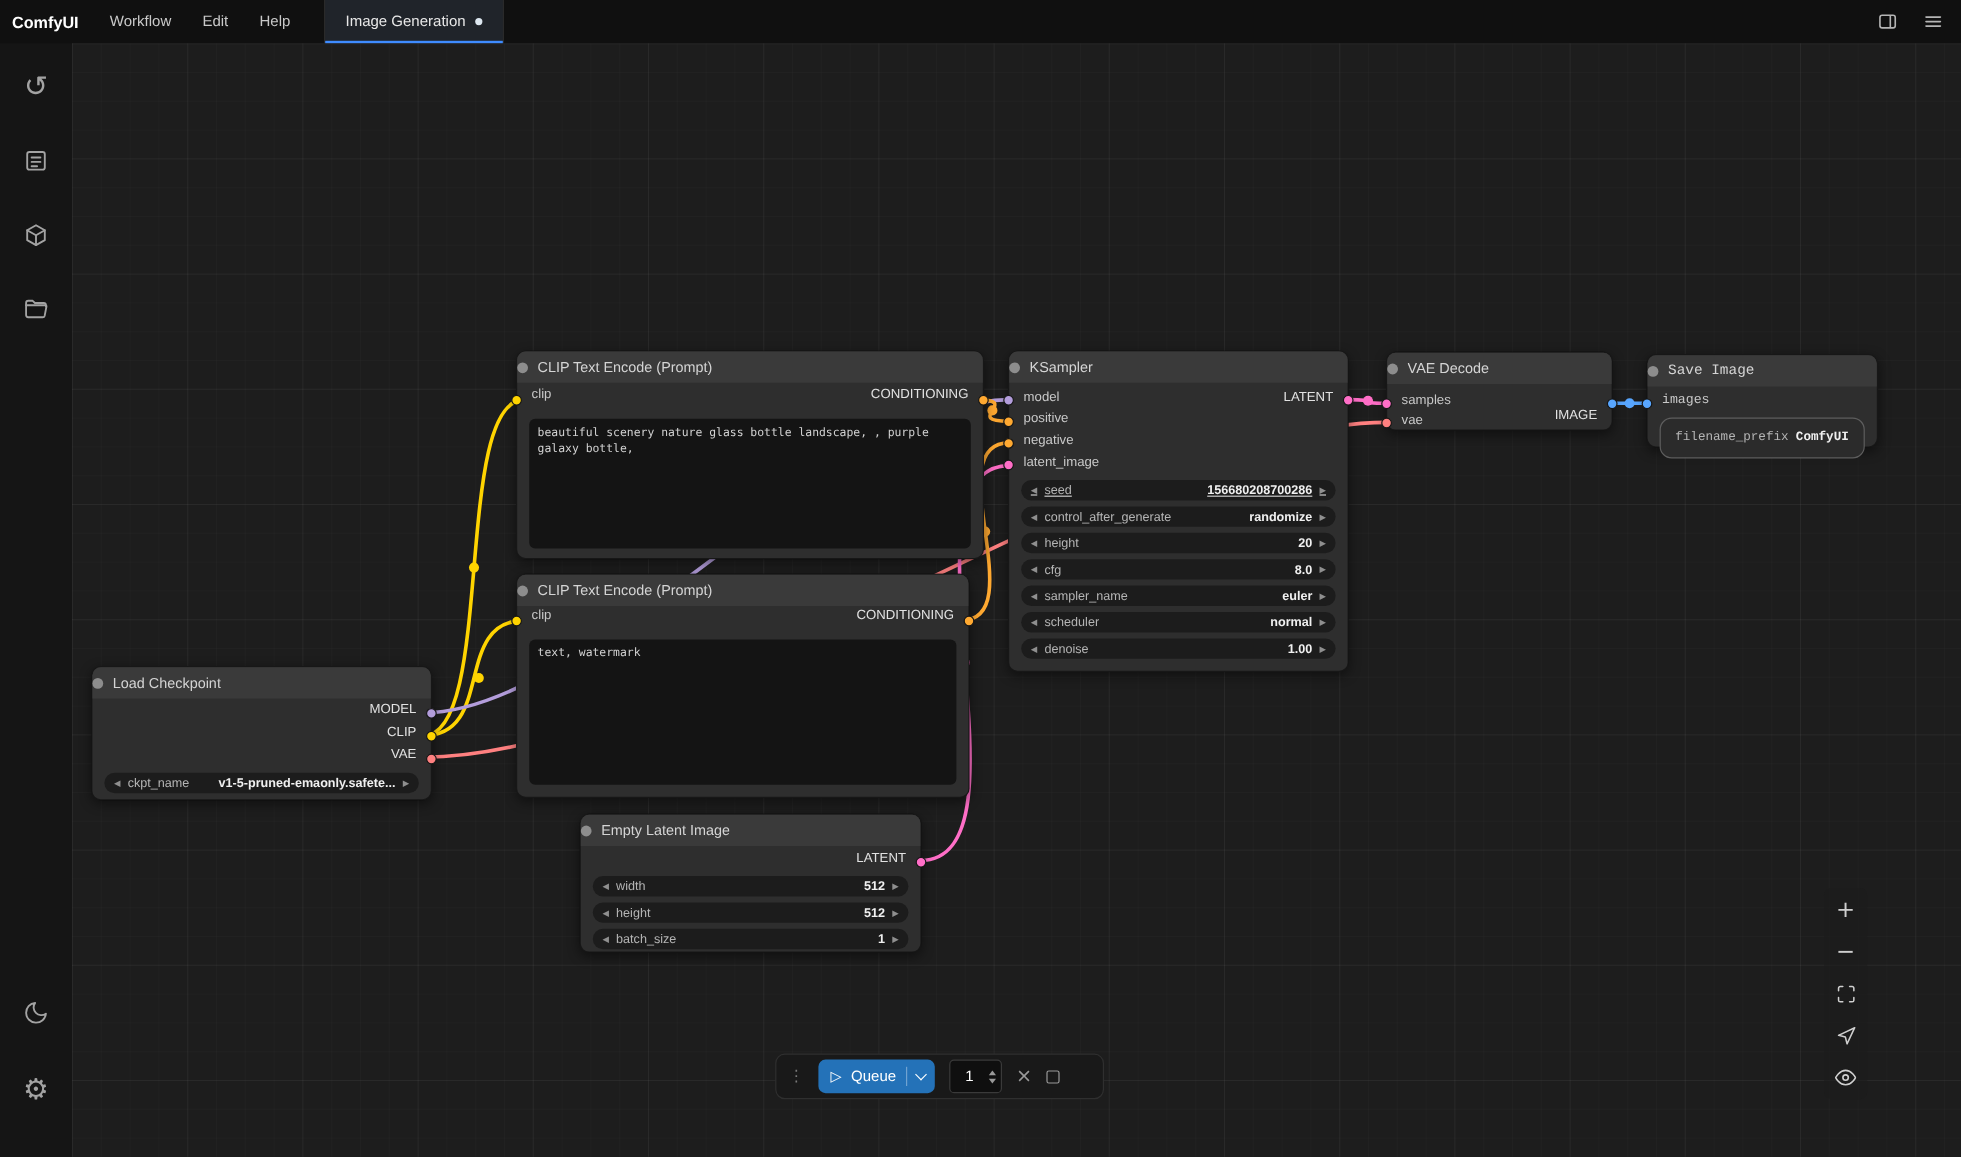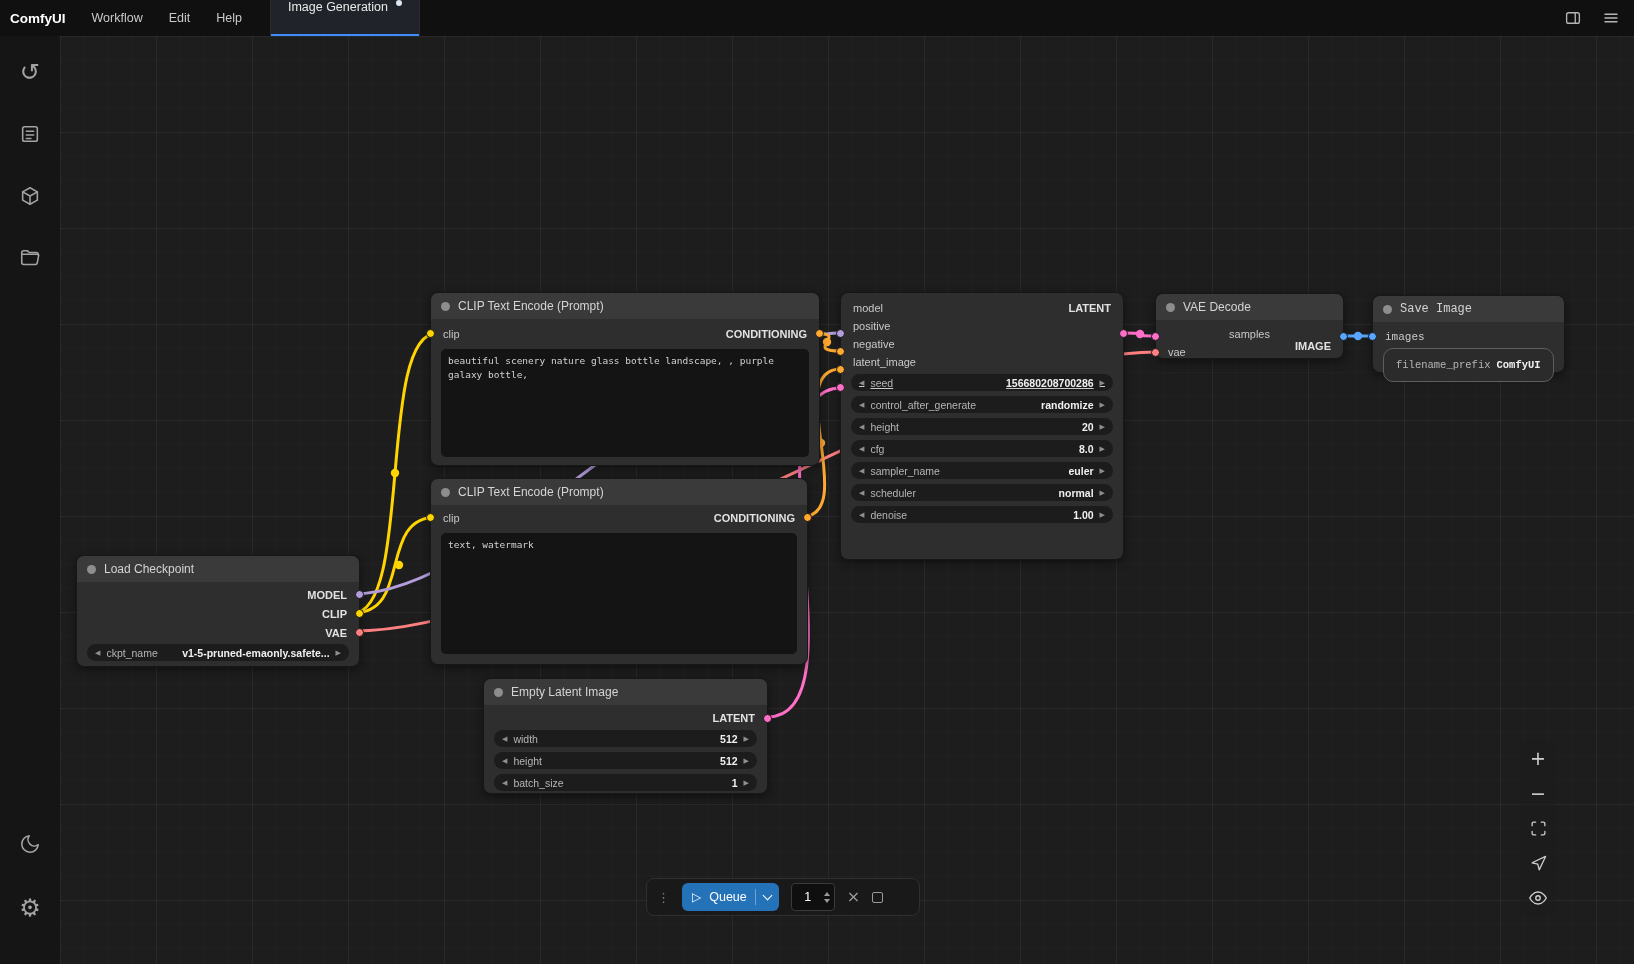--- a/index.html
+++ b/index.html
@@ -7,21 +7,21 @@
     -webkit-font-smoothing:antialiased;}
   *{box-sizing:border-box;}
 
   
   .topbar{position:absolute;left:0;top:0;width:1634px;height:36px;background:#101010;
     display:flex;align-items:stretch;z-index:20;}
   .logo{display:flex;align-items:center;font-weight:700;font-size:13.5px;color:#fff;
     padding:0 14px 0 10px;}
   .menus{display:flex;align-items:center;gap:26px;padding:0 12px;}
   .menu-item{color:#c9c9c9;font-size:12.5px;cursor:default;}
-  .tab{position:relative;margin-left:16px;width:150px;display:flex;align-items:flex-start;
+  .tab{position:relative;margin-left:16px;width:150px;display:flex;align-items:center;
     justify-content:center;gap:8px;background:#20242a;border-left:1px solid #2a2a2a;
     border-right:1px solid #2a2a2a;color:#e8e8e8;font-size:12.5px;}
   .tab-underline{position:absolute;left:0;right:0;bottom:0;height:2px;background:#3f8cff;}
   .unsaved-dot{width:6px;height:6px;border-radius:50%;background:#dde7f0;}
   .topbar-right{position:absolute;right:12px;top:0;height:36px;display:flex;
     align-items:center;gap:16px;}
   .tb-icon{display:flex;align-items:center;justify-content:center;width:22px;height:22px;}
 
   
   .sidebar{position:absolute;left:0;top:36px;width:60px;height:928px;background:#151515;
@@ -39,28 +39,28 @@
       linear-gradient(rgba(255,255,255,.035) 1px, transparent 1px),
       linear-gradient(90deg, rgba(255,255,255,.035) 1px, transparent 1px),
       linear-gradient(rgba(255,255,255,.015) 1px, transparent 1px),
       linear-gradient(90deg, rgba(255,255,255,.015) 1px, transparent 1px);
     background-size:96px 96px,96px 96px,24px 24px,24px 24px;overflow:hidden;}
   .wires{position:absolute;left:0;top:0;z-index:1;pointer-events:none;}
 
   
   .node{position:absolute;z-index:2;background:#2e2e2e;border:1px solid rgba(0,0,0,.5);
     border-radius:8px;box-shadow:0 3px 10px rgba(0,0,0,.45);color:#c9c9c9;}
-  .node-header{display:flex;align-items:center;gap:8px;height:26px;padding:0 10px;
+  .node-header{display:flex;align-items:center;gap:8px;height:26px;padding:0 0;
     background:#3a3a3a;border-radius:7px 7px 0 0;}
   .collapse-dot{width:9px;height:9px;border-radius:50%;background:#8d8d8d;flex:0 0 auto;}
   .node-title{font-size:12px;color:#d4d4d4;white-space:nowrap;overflow:hidden;}
   .slots{padding-top:6px;}
-  .srow{display:flex;align-items:center;justify-content:space-between;height:18px;padding:0 12px;}
+  .srow{display:flex;align-items:flex-start;justify-content:space-between;height:18px;padding:0 12px;}
   .in-label{font-size:11px;color:#c8c8c8;}
-  .out-label{font-size:11px;font-weight:700;color:#e2e2e2;margin-left:auto;padding-left:40px;}
+  .out-label{font-size:11px;font-weight:400;color:#e2e2e2;margin-left:auto;padding-left:40px;}
   .port{position:absolute;width:9px;height:9px;border-radius:50%;border:1px solid #161616;z-index:3;}
   .port.in{left:-5px;}  .port.out{right:-5px;}
 
   .widget{display:flex;align-items:center;height:17px;margin:5px 10px 0;padding:0 8px;
     background:#1c1c1c;border-radius:9px;gap:6px;}
   .warr{flex:0 0 auto;display:flex;align-items:center;}
   .warr::before{content:"◀";font-size:7px;color:#8f8f8f;font-family:"DejaVu Sans",sans-serif;}
   .warr.r::before{content:"▶";}
   .wlabel{font-size:10.5px;color:#b5b5b5;flex:1 1 auto;white-space:nowrap;overflow:hidden;}
   .wvalue{font-size:10.5px;font-weight:700;color:#f0f0f0;white-space:nowrap;}
@@ -281,20 +281,24 @@
       <span class="warr r"></span>
     </div>
   </div>
 
   <div class="node" style="left:780px;top:256px;width:284px;height:268px;">
     <span class="port in" style="top:36px;background:#b39ddb;"></span>
     <span class="port in" style="top:54px;background:#ffa931;"></span>
     <span class="port in" style="top:72px;background:#ffa931;"></span>
     <span class="port in" style="top:90px;background:#ff6ec7;"></span>
     <span class="port out" style="top:36px;background:#ff6ec7;"></span>
+    <div class="node-header">
+      <span class="collapse-dot"></span>
+      <span class="node-title">KSampler</span>
+    </div>
     <div class="slots">
       <div class="srow">
         <span class="in-label">model</span>
         <span class="out-label">LATENT</span>
       </div>
       <div class="srow">
           <span class="in-label">positive</span>
         </div>
       <div class="srow">
           <span class="in-label">negative</span>

